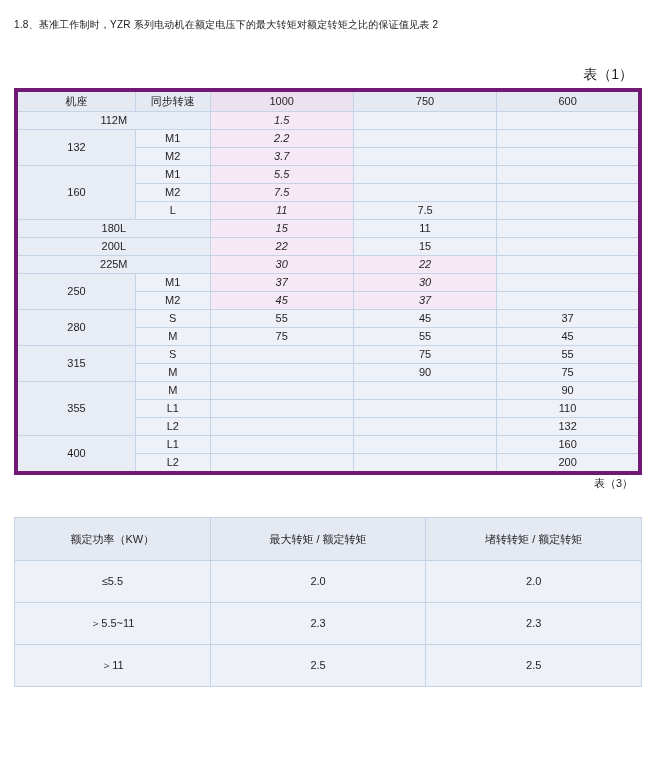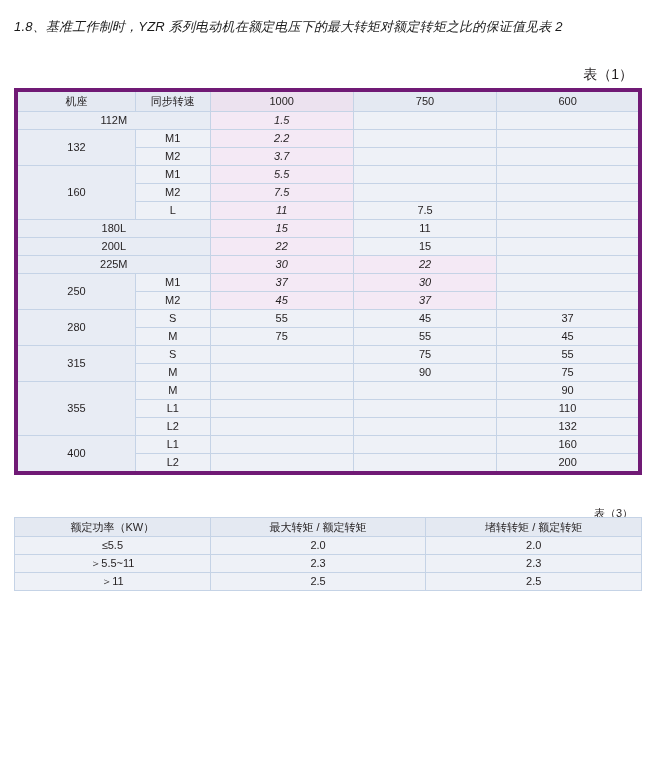--- a/index.html
+++ b/index.html
@@ -17,25 +17,24 @@
   }
 
   .page {
     position: relative;
     width: 655px;
     height: 780px;
     box-sizing: border-box;
   }
 
   .heading {
-    font-size: 13px;
+    font-size: 10px;
     color: #1a1a1a;
     letter-spacing: 0.2px;
     line-height: 1.4;
-    font-style: italic;
   }
 
   #heading-1 {
     position: absolute;
     left: 14px;
     top: 18px;
   }
 
   #caption-1 {
     position: absolute;
@@ -100,41 +99,41 @@
   
   #heading-2 {
     position: absolute;
     left: 14px;
     top: 487px;
   }
 
   #caption-2 {
     position: absolute;
     right: 22px;
-    top: 506px;
+    top: 476px;
     font-size: 11px;
   }
 
   #table2-wrap {
     position: absolute;
     left: 14px;
     top: 517px;
     width: 628px;
   }
 
   #table2 {
     border: 1px solid #9cb3d4;
   }
 
   #table2 td {
     border: 1px solid #c5d3e6;
     height: 17px;
     line-height: 17px;
     text-align: center;
-    padding: 0;
+    padding: 12px;
     background: #eef1f7;
   }
 
   #table2 thead td {
     background: #e4e9f2;
     height: 18px;
     line-height: 18px;
   }
 
   .t2-c1 { width: 196px; }

